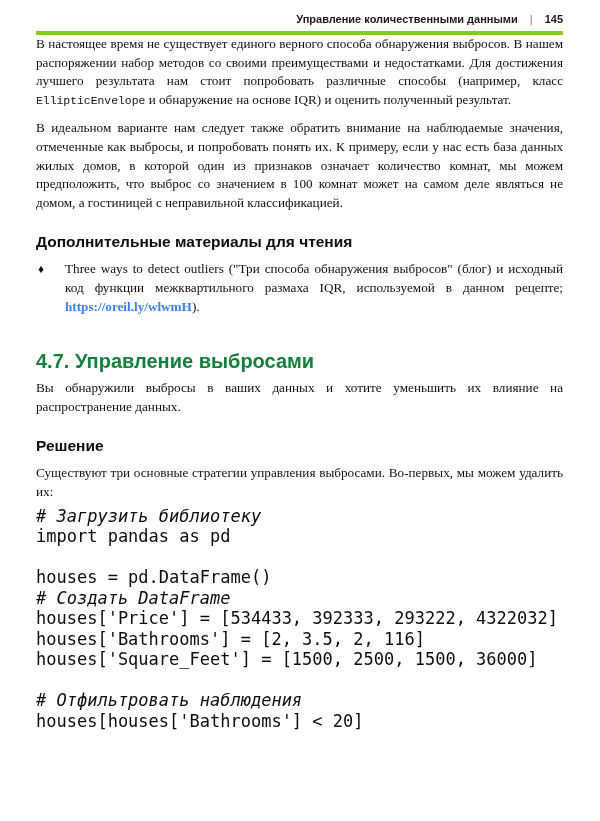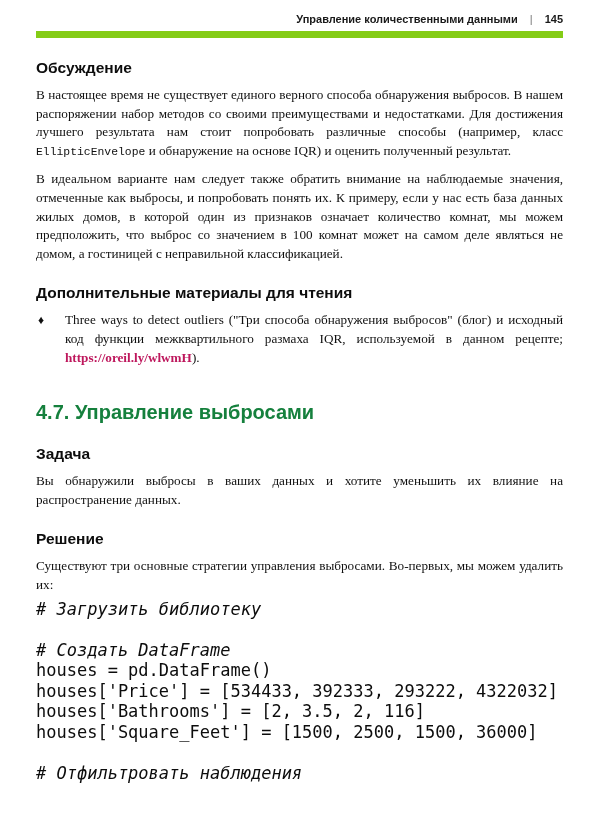--- a/index.html
+++ b/index.html
@@ -20,21 +20,21 @@
   .running-head {
     display: flex;
     justify-content: flex-end;
     align-items: baseline;
     gap: 12px;
     font-family: "Liberation Sans", sans-serif;
     font-weight: bold;
     font-size: 11px;
     color: #1a1a1a;
     padding-bottom: 6px;
-    border-bottom: 7px solid #84cc16;
+    border-bottom: 4px solid #84cc16;
   }
   .rh-sep { font-weight: normal; color: #777; }
   
   .h-sub {
     font-family: "Liberation Sans", sans-serif;
     font-weight: bold;
     font-size: 15.5px;
     color: #0d0d0d;
     margin-top: 21px;
     margin-bottom: 9px;
@@ -55,21 +55,21 @@
     hyphens: auto;
     -webkit-hyphens: auto;
     margin-bottom: 9px;
   }
   .inline-code {
     font-family: Liberation Mono, monospace;
     font-size: 11.4px;
   }
   .bold-link {
     font-weight: bold;
-    color: #be185d;
+    color: #3b82f6;
     text-decoration: none;
   }
   
   .bullet-row {
     display: flex;
     align-items: flex-start;
     margin-top: 3px;
     margin-bottom: 9px;
   }
   .bullet-marker {
@@ -107,48 +107,48 @@
 <body>
 
 <div class="page">
 
   <div class="running-head">
     <span>Управление количественными данными</span>
     <span class="rh-sep">|</span>
     <span>145</span>
   </div>
 
-  <div class="h-sub">Обсуждение</div>
 
   <p class="para"><span>В настоящее время не существует единого верного способа обнаружения выбросов. В нашем распоряжении набор методов со своими преимуществами и недостатками. Для достижения лучшего результата нам стоит попробовать различные способы (например, класс </span><span class="inline-code">EllipticEnvelope</span><span> и обнаружение на основе IQR) и оценить полученный результат.</span></p>
 
   <p class="para">В идеальном варианте нам следует также обратить внимание на наблюдаемые значения, отмеченные как выбросы, и попробовать понять их. К примеру, если у нас есть база данных жилых домов, в которой один из признаков означает количество комнат, мы можем предположить, что выброс со значением в 100 комнат может на самом деле являться не домом, а гостиницей с неправильной классификацией.</p>
 
   <div class="h-sub">Дополнительные материалы для чтения</div>
 
   <div class="bullet-row">
     <span class="bullet-marker">♦</span>
     <span class="bullet-text"><span>Three ways to detect outliers ("Три способа обнаружения выбросов" (блог) и исходный код функции межквартильного размаха IQR, используемой в данном рецепте; </span><a class="bold-link" href="#">https://oreil.ly/wlwmH</a><span>).</span></span>
   </div>
 
   <div class="h-big">4.7. Управление выбросами</div>
 
-  <div class="h-sub">Задача</div>
 
   <p class="para">Вы обнаружили выбросы в ваших данных и хотите уменьшить их влияние на распространение данных.</p>
 
   <div class="h-sub">Решение</div>
 
   <p class="para tight">Существуют три основные стратегии управления выбросами. Во-первых, мы можем удалить их:</p>
 
   <div class="code-block">
     <div class="code-line comment"># Загрузить библиотеку</div>
+    <div class="code-line">import pandas as pd</div>
     <div class="code-line"></div>
+    <div class="code-line">houses = pd.DataFrame()</div>
     <div class="code-line comment"># Создать DataFrame</div>
-    <div class="code-line">houses = pd.DataFrame()</div>
     <div class="code-line">houses['Price'] = [534433, 392333, 293222, 4322032]</div>
     <div class="code-line">houses['Bathrooms'] = [2, 3.5, 2, 116]</div>
     <div class="code-line">houses['Square_Feet'] = [1500, 2500, 1500, 36000]</div>
     <div class="code-line"></div>
     <div class="code-line comment"># Отфильтровать наблюдения</div>
+    <div class="code-line">houses[houses['Bathrooms'] &lt; 20]</div>
   </div>
 
 </div>
 
 </body></html>

